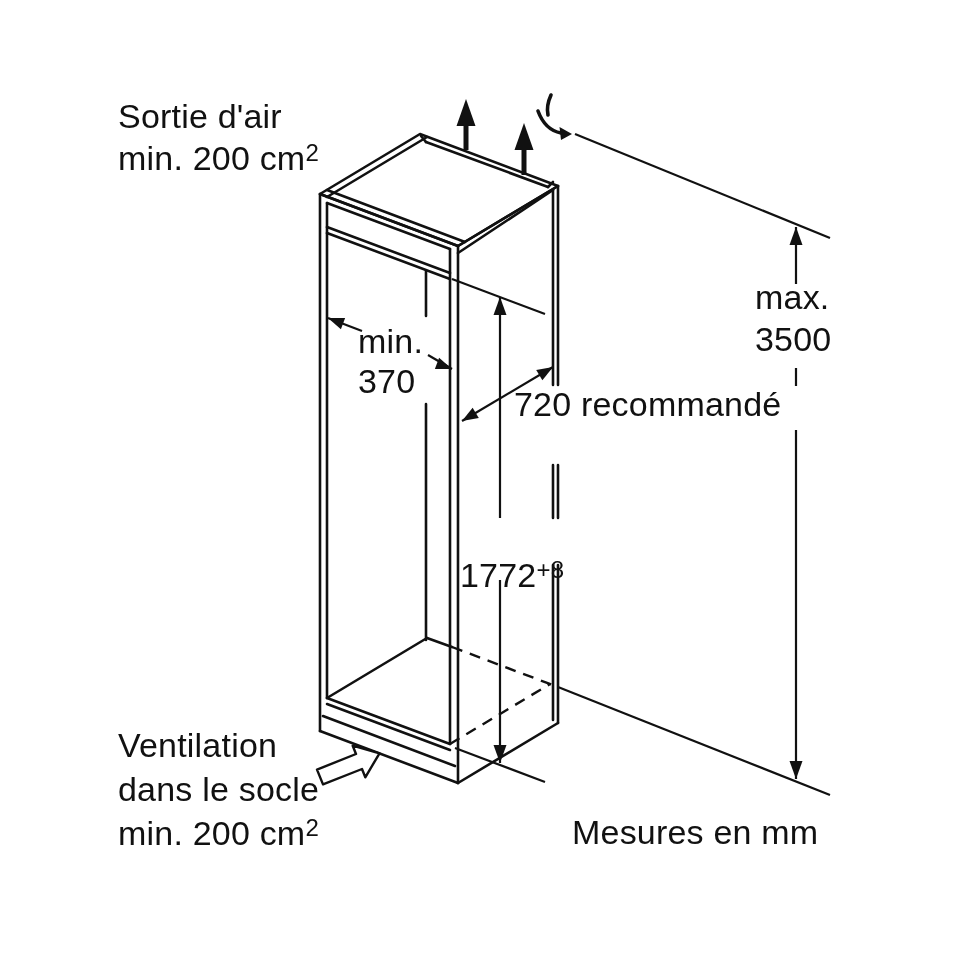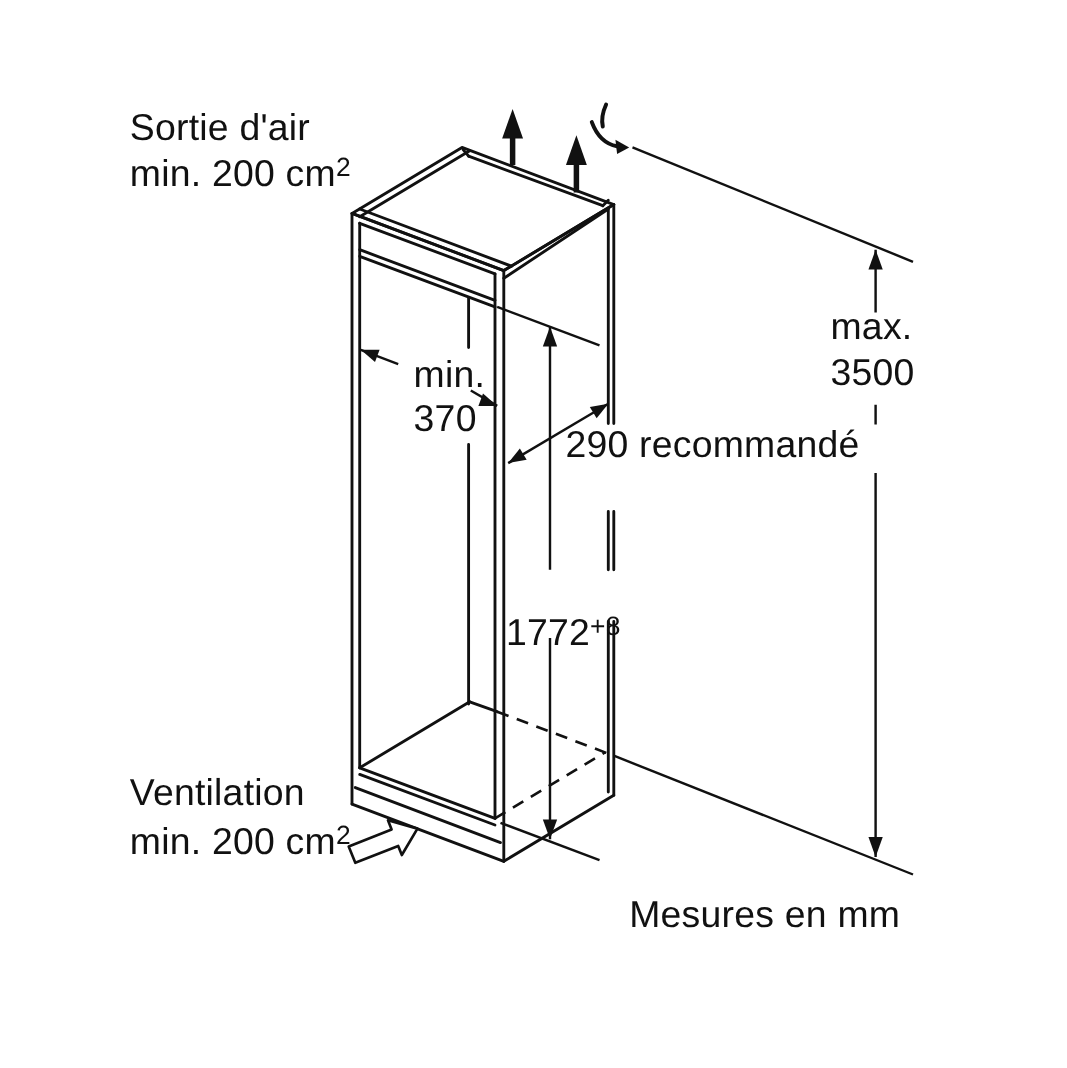--- a/index.html
+++ b/index.html
@@ -2,21 +2,21 @@
 <html><head>
 <meta charset="utf-8">
 <style>
   html,body{margin:0;padding:0;background:#fff;}
   .stage{position:relative;width:970px;height:971px;background:#fff;overflow:hidden;
          font-family:"Liberation Sans","DejaVu Sans",sans-serif;color:#111;}
   .stage svg{position:absolute;left:0;top:0;}
   .lbl{position:absolute;font-size:34px;line-height:42px;white-space:nowrap;letter-spacing:0.2px;}
   .lbl sup{font-size:24px;line-height:0;vertical-align:9px;}
   .lh40{line-height:40px;}
-  .lh44{line-height:44px;}
+  .lh44{line-height:44px;margin-top:24px;}
 </style>
 </head>
 <body>
 
 <div class="stage">
 
   <svg width="970" height="971" viewBox="0 0 970 971">
 
     <g stroke="#111" fill="none" stroke-width="2.6" stroke-linejoin="round" stroke-linecap="round">
 
@@ -102,33 +102,34 @@
   <div class="lbl" style="left:118px;top:95px;">
     <div>Sortie d'air</div>
     <div><span>min. 200 cm</span><sup>2</sup></div>
   </div>
 
   <div class="lbl" style="left:755px;top:276px;">
     <div>max.</div>
     <div>3500</div>
   </div>
 
-  <div class="lbl lh40" style="left:376px;top:321px;">
+  <div class="lbl lh40" style="left:358px;top:321px;">
     <div>min.</div>
     <div>370</div>
   </div>
 
   <div class="lbl" style="left:514px;top:383px;">
-    <div>290 recommandé</div>
+    <div>720 recommandé</div>
   </div>
 
   <div class="lbl" style="left:460px;top:527px;margin-top:27px;">
     <span>1772</span><sup>+8</sup>
   </div>
 
   <div class="lbl lh44" style="left:118px;top:699px;">
     <div>Ventilation</div>
+    <div>dans le socle</div>
     <div><span>min. 200 cm</span><sup>2</sup></div>
   </div>
 
   <div class="lbl" style="left:572px;top:811px;">Mesures en mm</div>
 
 </div>
 
 </body></html>

